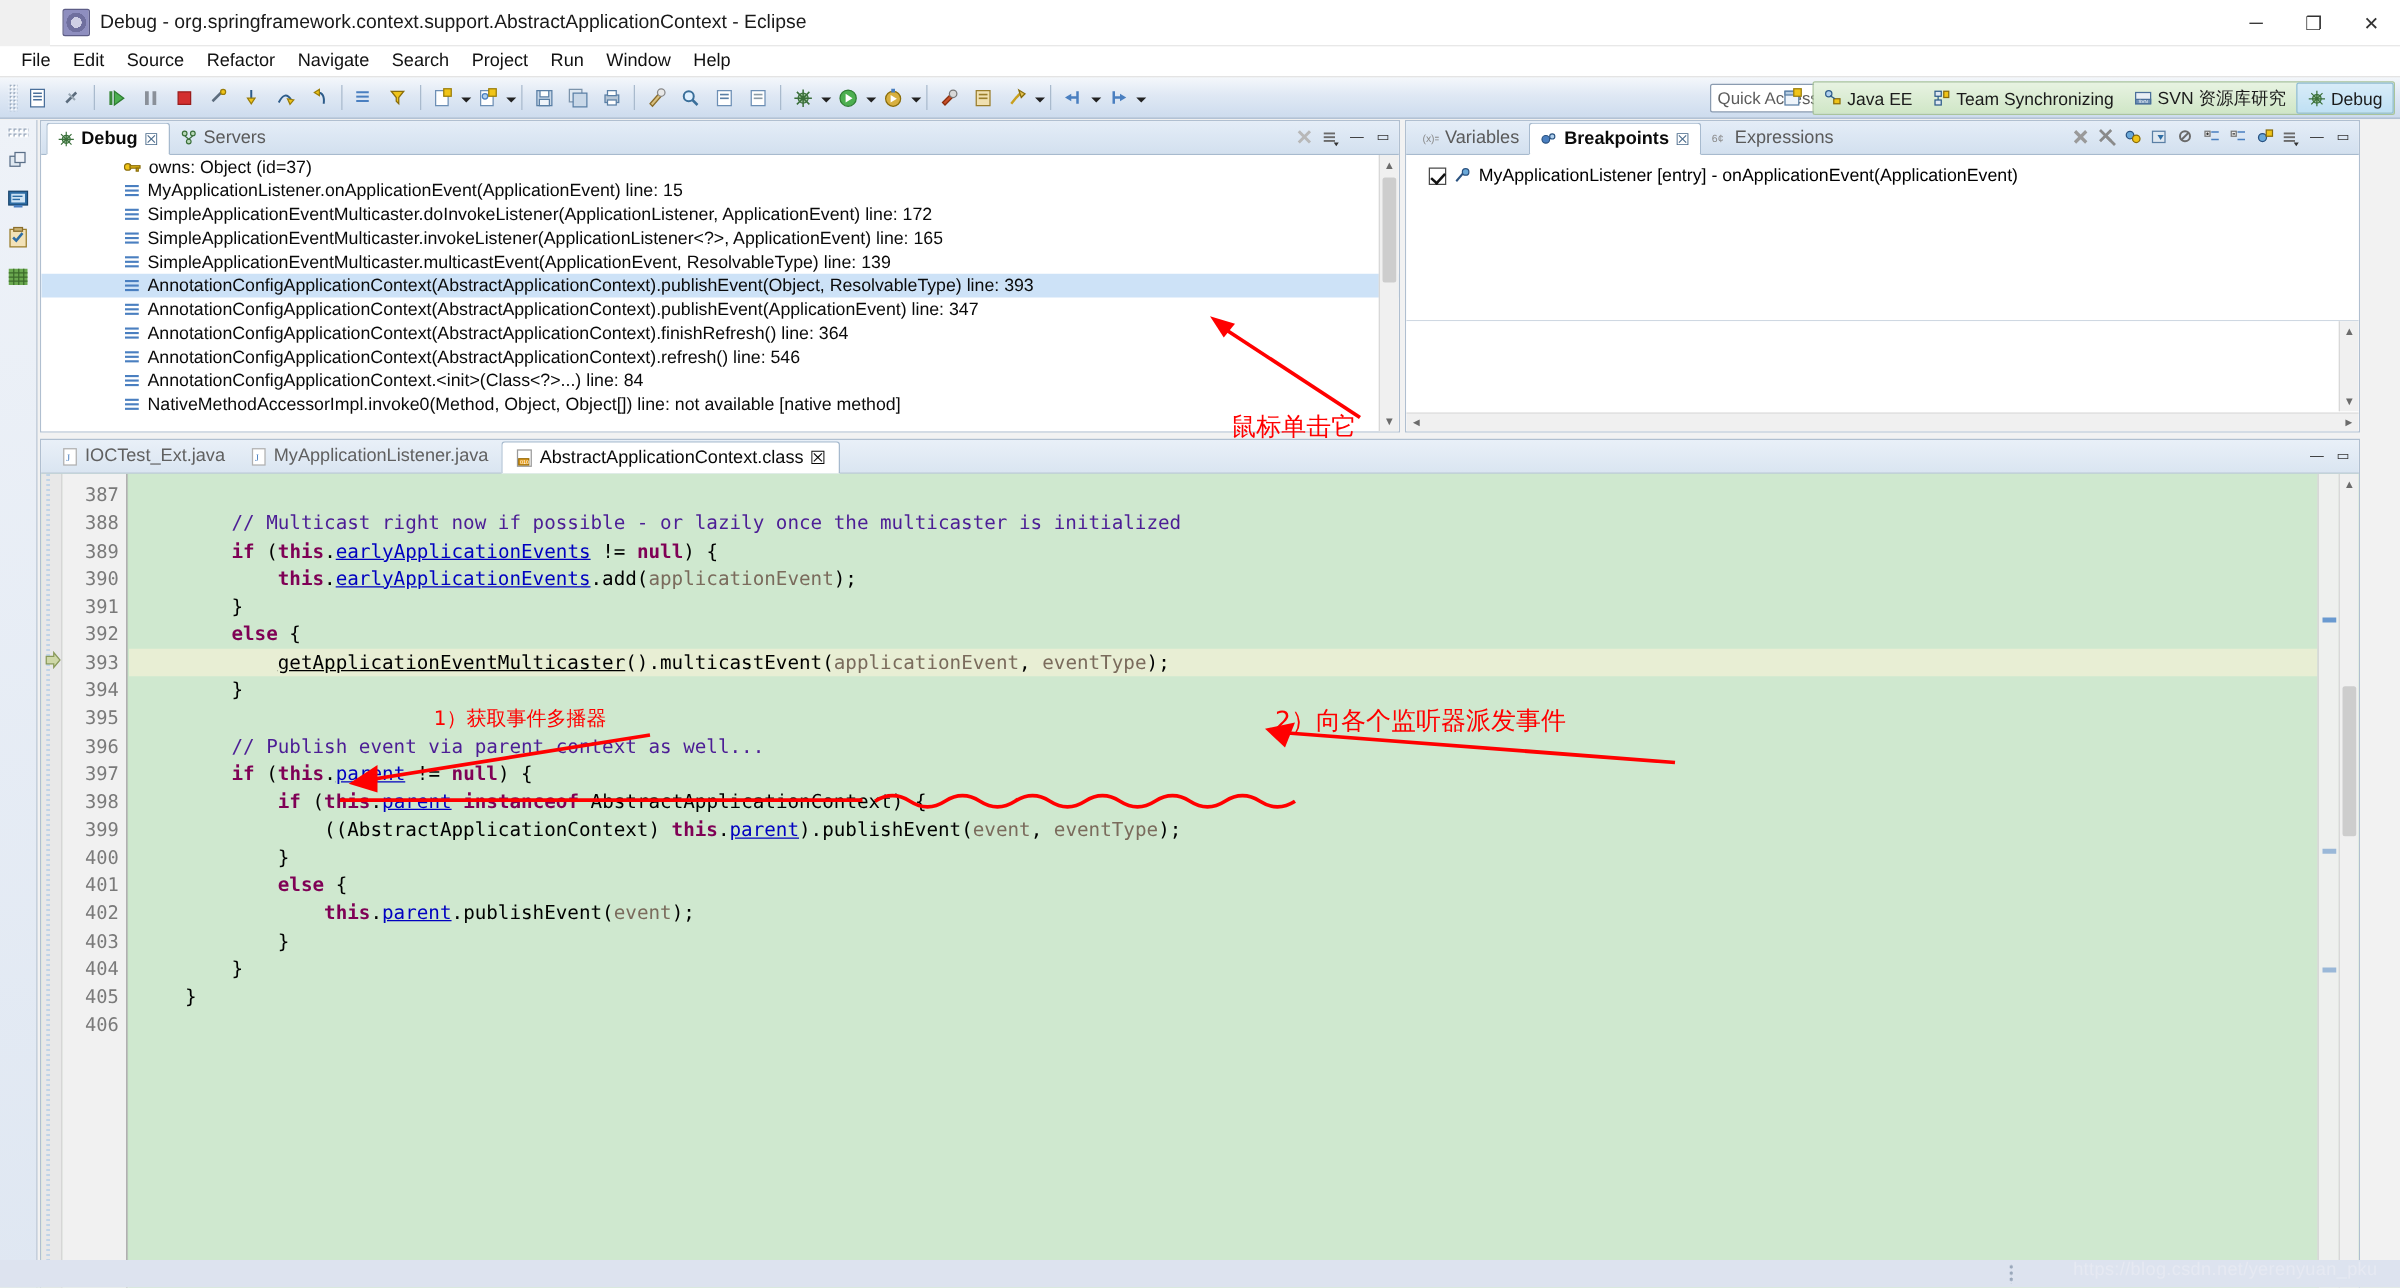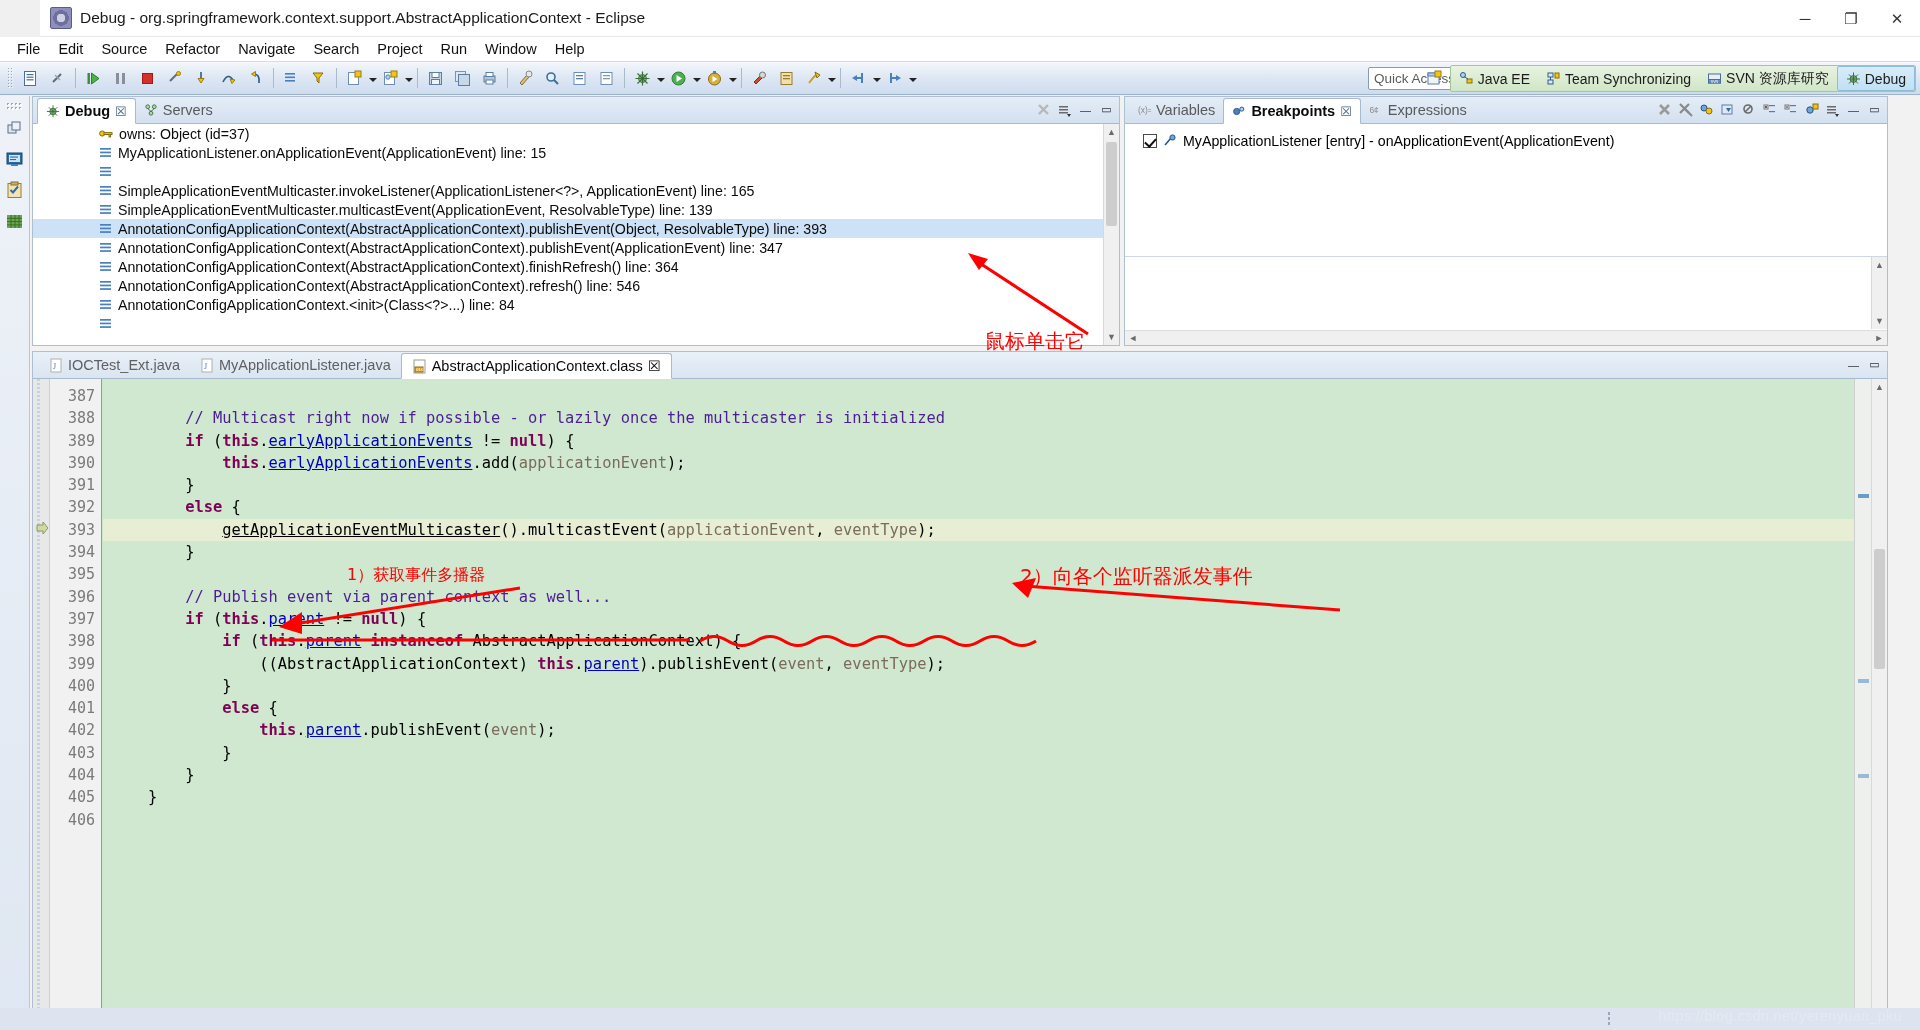--- a/index.html
+++ b/index.html
@@ -562,20 +562,21 @@
             <span class="txt">MyApplicationListener.onApplicationEvent(ApplicationEvent) line: 15</span>
           </div>
           <div class="stack-row">
             <span style="display: inline-flex;">
               <svg width="13" height="13" viewBox="0 0 13 13">
                 <rect x="1" y="2" width="11" height="1.7" fill="#4a7fc0"></rect>
                 <rect x="1" y="5.6" width="11" height="1.7" fill="#4a7fc0"></rect>
                 <rect x="1" y="9.2" width="11" height="1.7" fill="#4a7fc0"></rect>
               </svg>
             </span>
+            <span class="txt">SimpleApplicationEventMulticaster.doInvokeListener(ApplicationListener, ApplicationEvent) line: 172</span>
           </div>
           <div class="stack-row">
             <span style="display: inline-flex;">
               <svg width="13" height="13" viewBox="0 0 13 13">
                 <rect x="1" y="2" width="11" height="1.7" fill="#4a7fc0"></rect>
                 <rect x="1" y="5.6" width="11" height="1.7" fill="#4a7fc0"></rect>
                 <rect x="1" y="9.2" width="11" height="1.7" fill="#4a7fc0"></rect>
               </svg>
             </span>
             <span class="txt">SimpleApplicationEventMulticaster.invokeListener(ApplicationListener&lt;?&gt;, ApplicationEvent) line: 165</span>
@@ -641,20 +642,21 @@
             <span class="txt">AnnotationConfigApplicationContext.&lt;init&gt;(Class&lt;?&gt;...) line: 84</span>
           </div>
           <div class="stack-row">
             <span style="display: inline-flex;">
               <svg width="13" height="13" viewBox="0 0 13 13">
                 <rect x="1" y="2" width="11" height="1.7" fill="#4a7fc0"></rect>
                 <rect x="1" y="5.6" width="11" height="1.7" fill="#4a7fc0"></rect>
                 <rect x="1" y="9.2" width="11" height="1.7" fill="#4a7fc0"></rect>
               </svg>
             </span>
+            <span class="txt">NativeMethodAccessorImpl.invoke0(Method, Object, Object[]) line: not available [native method]</span>
           </div>
         </div>
     </div>
 
     <div class="vsb">
       <div class="arr" style="top:0;">▲</div>
       <div class="thumb" style="top:18px; height:84px;"></div>
       <div class="arr" style="bottom:0;">▼</div>
     </div>
   </div>

